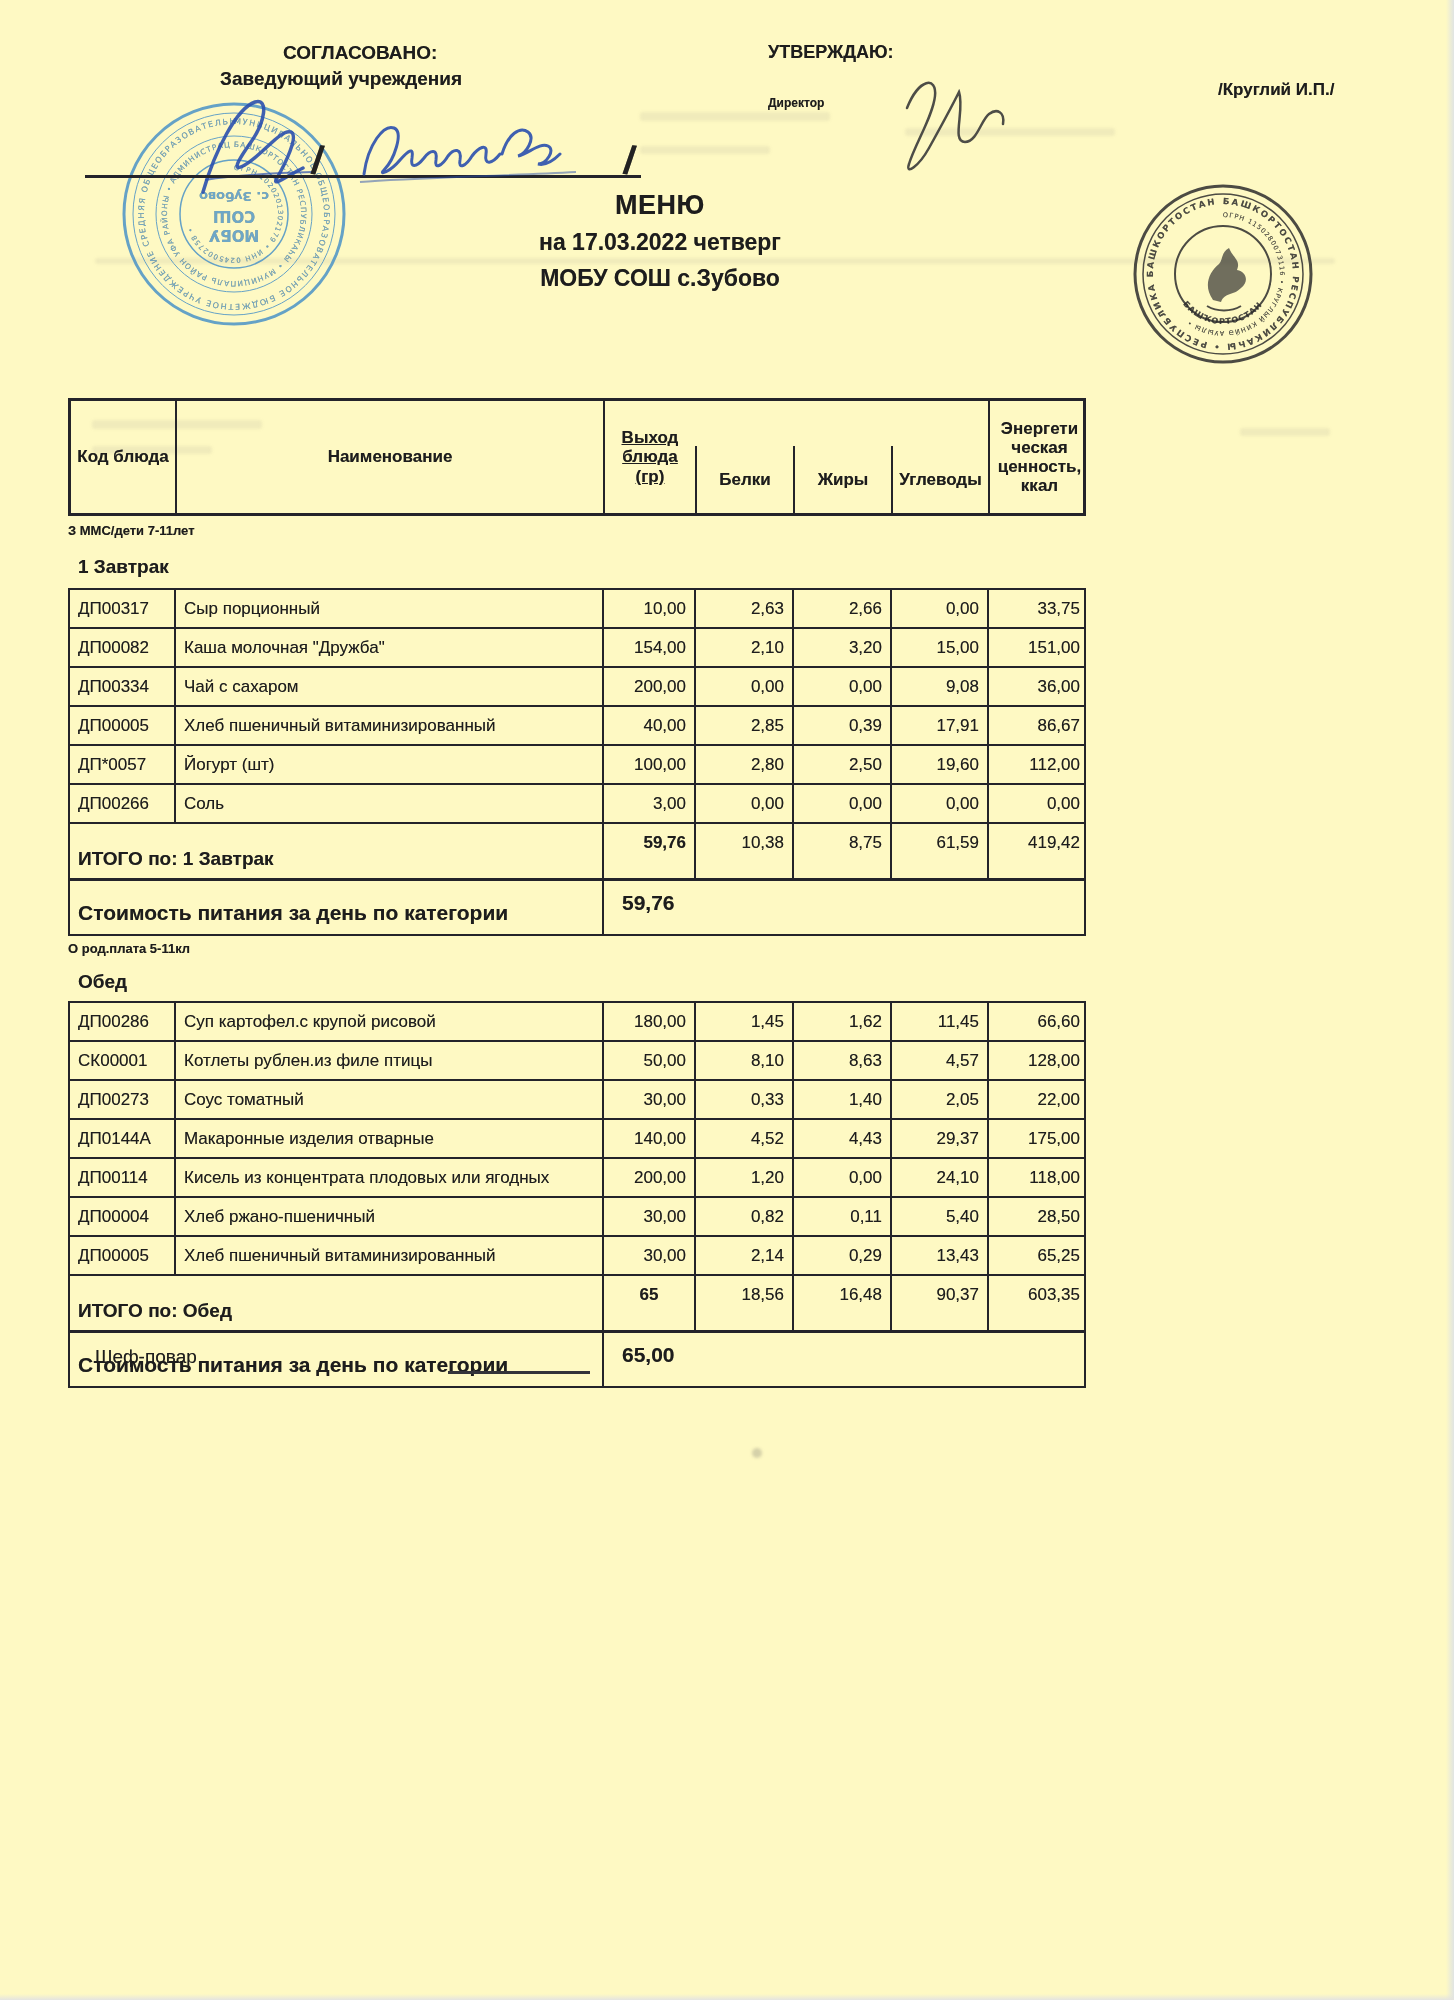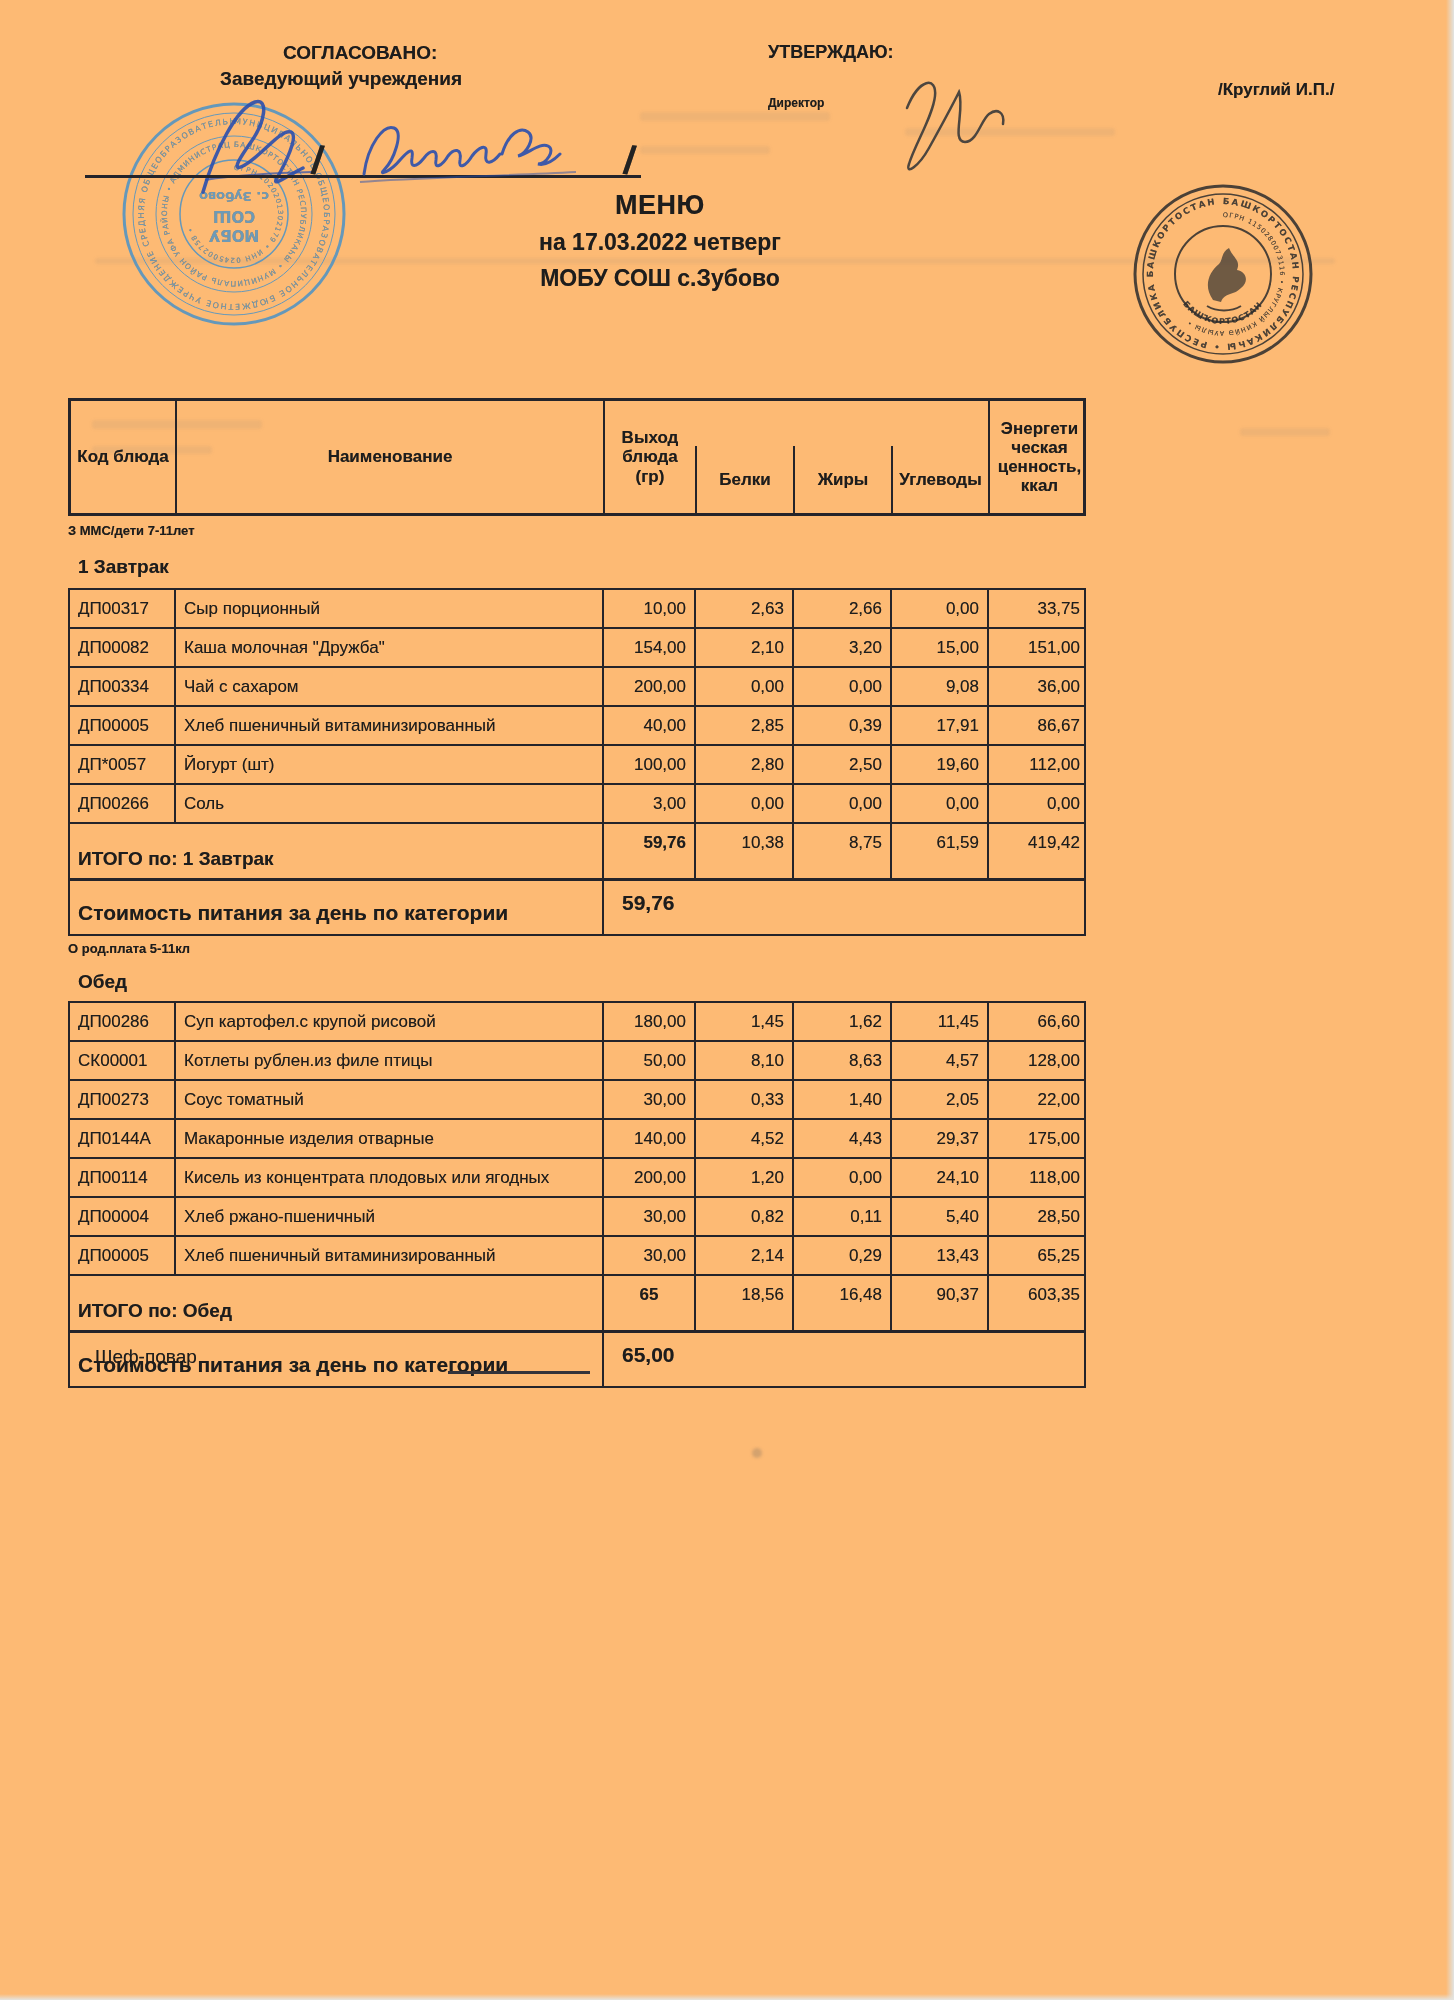--- a/index.html
+++ b/index.html
@@ -1,18 +1,18 @@
 <!DOCTYPE html>
 <html><head>
 <meta charset="utf-8">
 <style>
   html,body { margin:0; padding:0; background:#e9e8e4; }
   .page {
     position:relative; width:1454px; height:2000px; margin:0 auto;
-    background:#fdba74; overflow:hidden;
+    background:#fef9c3; overflow:hidden;
     font-family:"Liberation Sans", sans-serif; color:#1d1d1d;
     text-shadow:0 0 .4px rgba(20,20,20,.5);
   }
   .abs { position:absolute; }
 
   
   .agreed1 { left:283px; top:42px;  font-size:19px; font-weight:bold; }
   .agreed2 { left:220px; top:68px;  font-size:19px; font-weight:bold; }
   .appr1   { left:768px; top:42px;  font-size:18px; font-weight:bold; }
   .appr2   { left:768px; top:96px;  font-size:12px; font-weight:bold; }
@@ -36,21 +36,21 @@
     grid-template-rows:45px 67px;
     border:3px solid #24242a;
   }
   .thead > div {
     display:flex; align-items:center; justify-content:center; text-align:center;
     font-weight:bold; font-size:17px; line-height:1.12; padding:2px;
     border-left:2px solid #24242a; box-sizing:border-box;
   }
   .c-code   { grid-column:1; grid-row:1/3; border-left:none !important; }
   .c-name   { grid-column:2; grid-row:1/3; }
-  .c-yield  { grid-column:3; grid-row:1/3; }
+  .c-yield  { grid-column:3; grid-row:1/3;text-decoration:underline; }
   .c-group  { grid-column:4/7; grid-row:1; border-bottom:2px solid #24242a; }
   .c-prot   { grid-column:4; grid-row:2; }
   .c-fat    { grid-column:5; grid-row:2; }
   .c-carb   { grid-column:6; grid-row:2; }
   .c-energy { grid-column:7; grid-row:1/3; }
 
   .section-title { text-align:left; font-weight:bold; font-size:13px; margin-top:7px; height:33px; }
   .section-title.second { margin-top:5px; height:30px; }
   .meal-label { font-weight:bold; font-size:19px; padding-left:10px; height:30px; }
   .meal-label.second { height:28px; }

